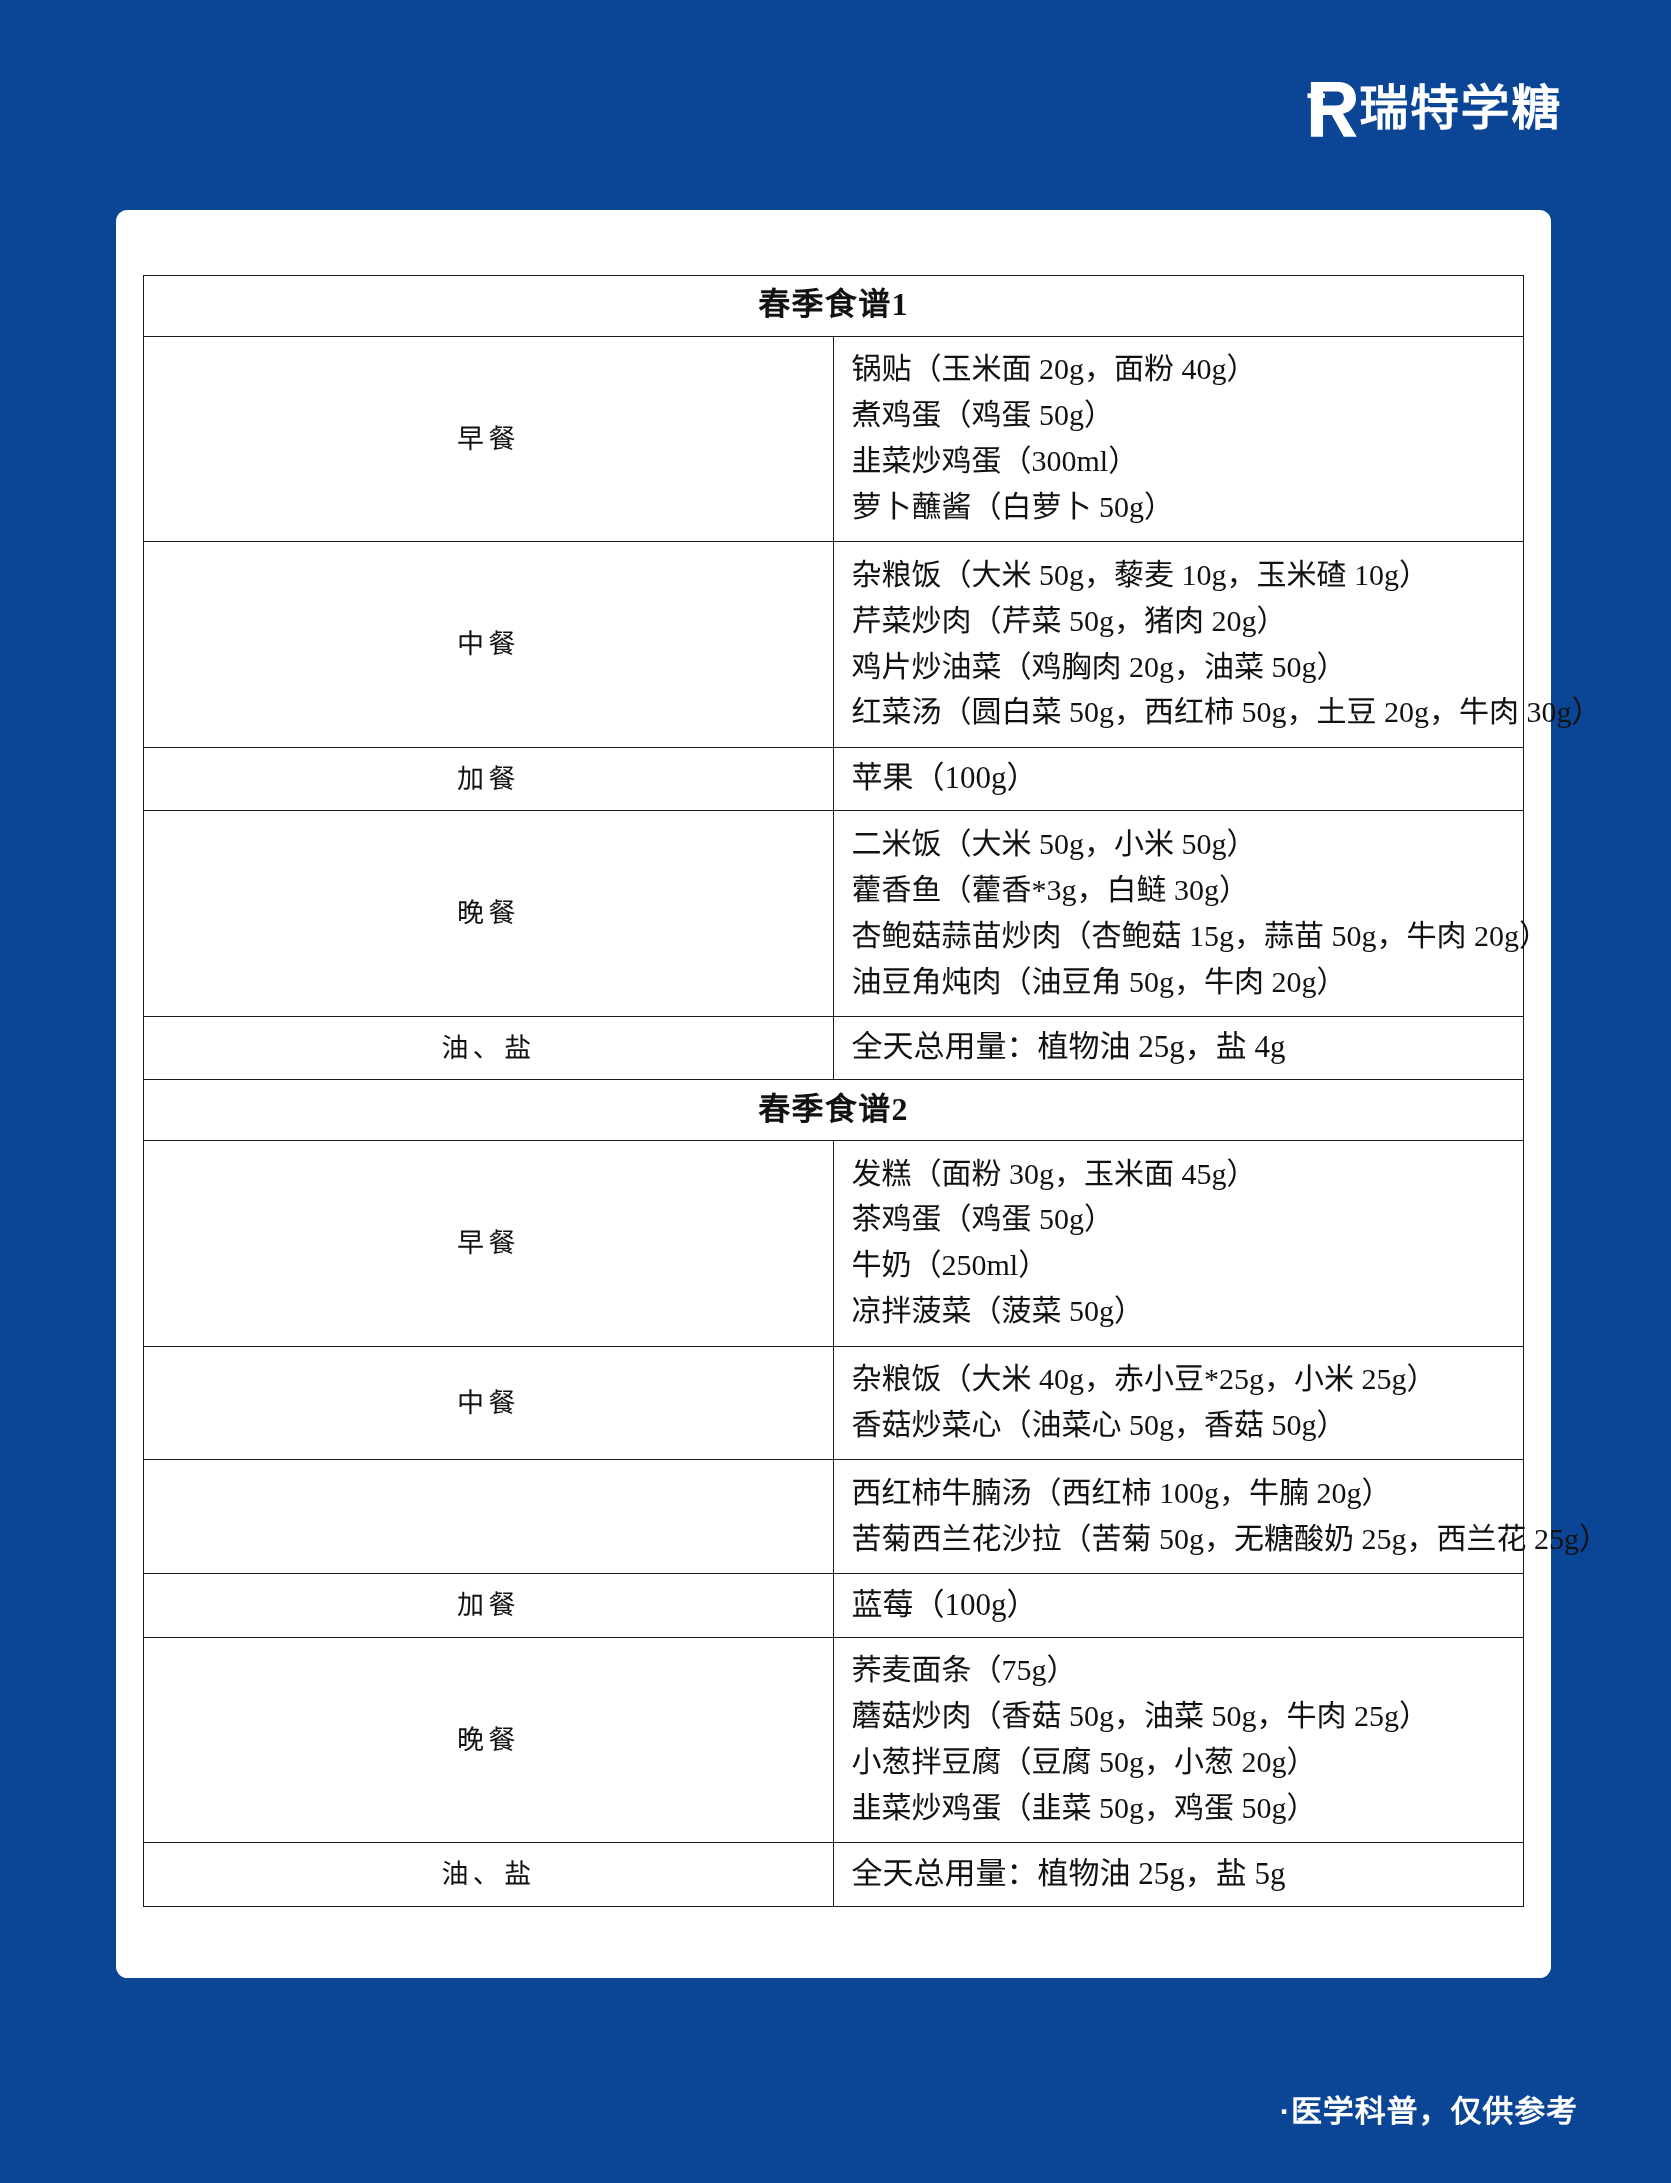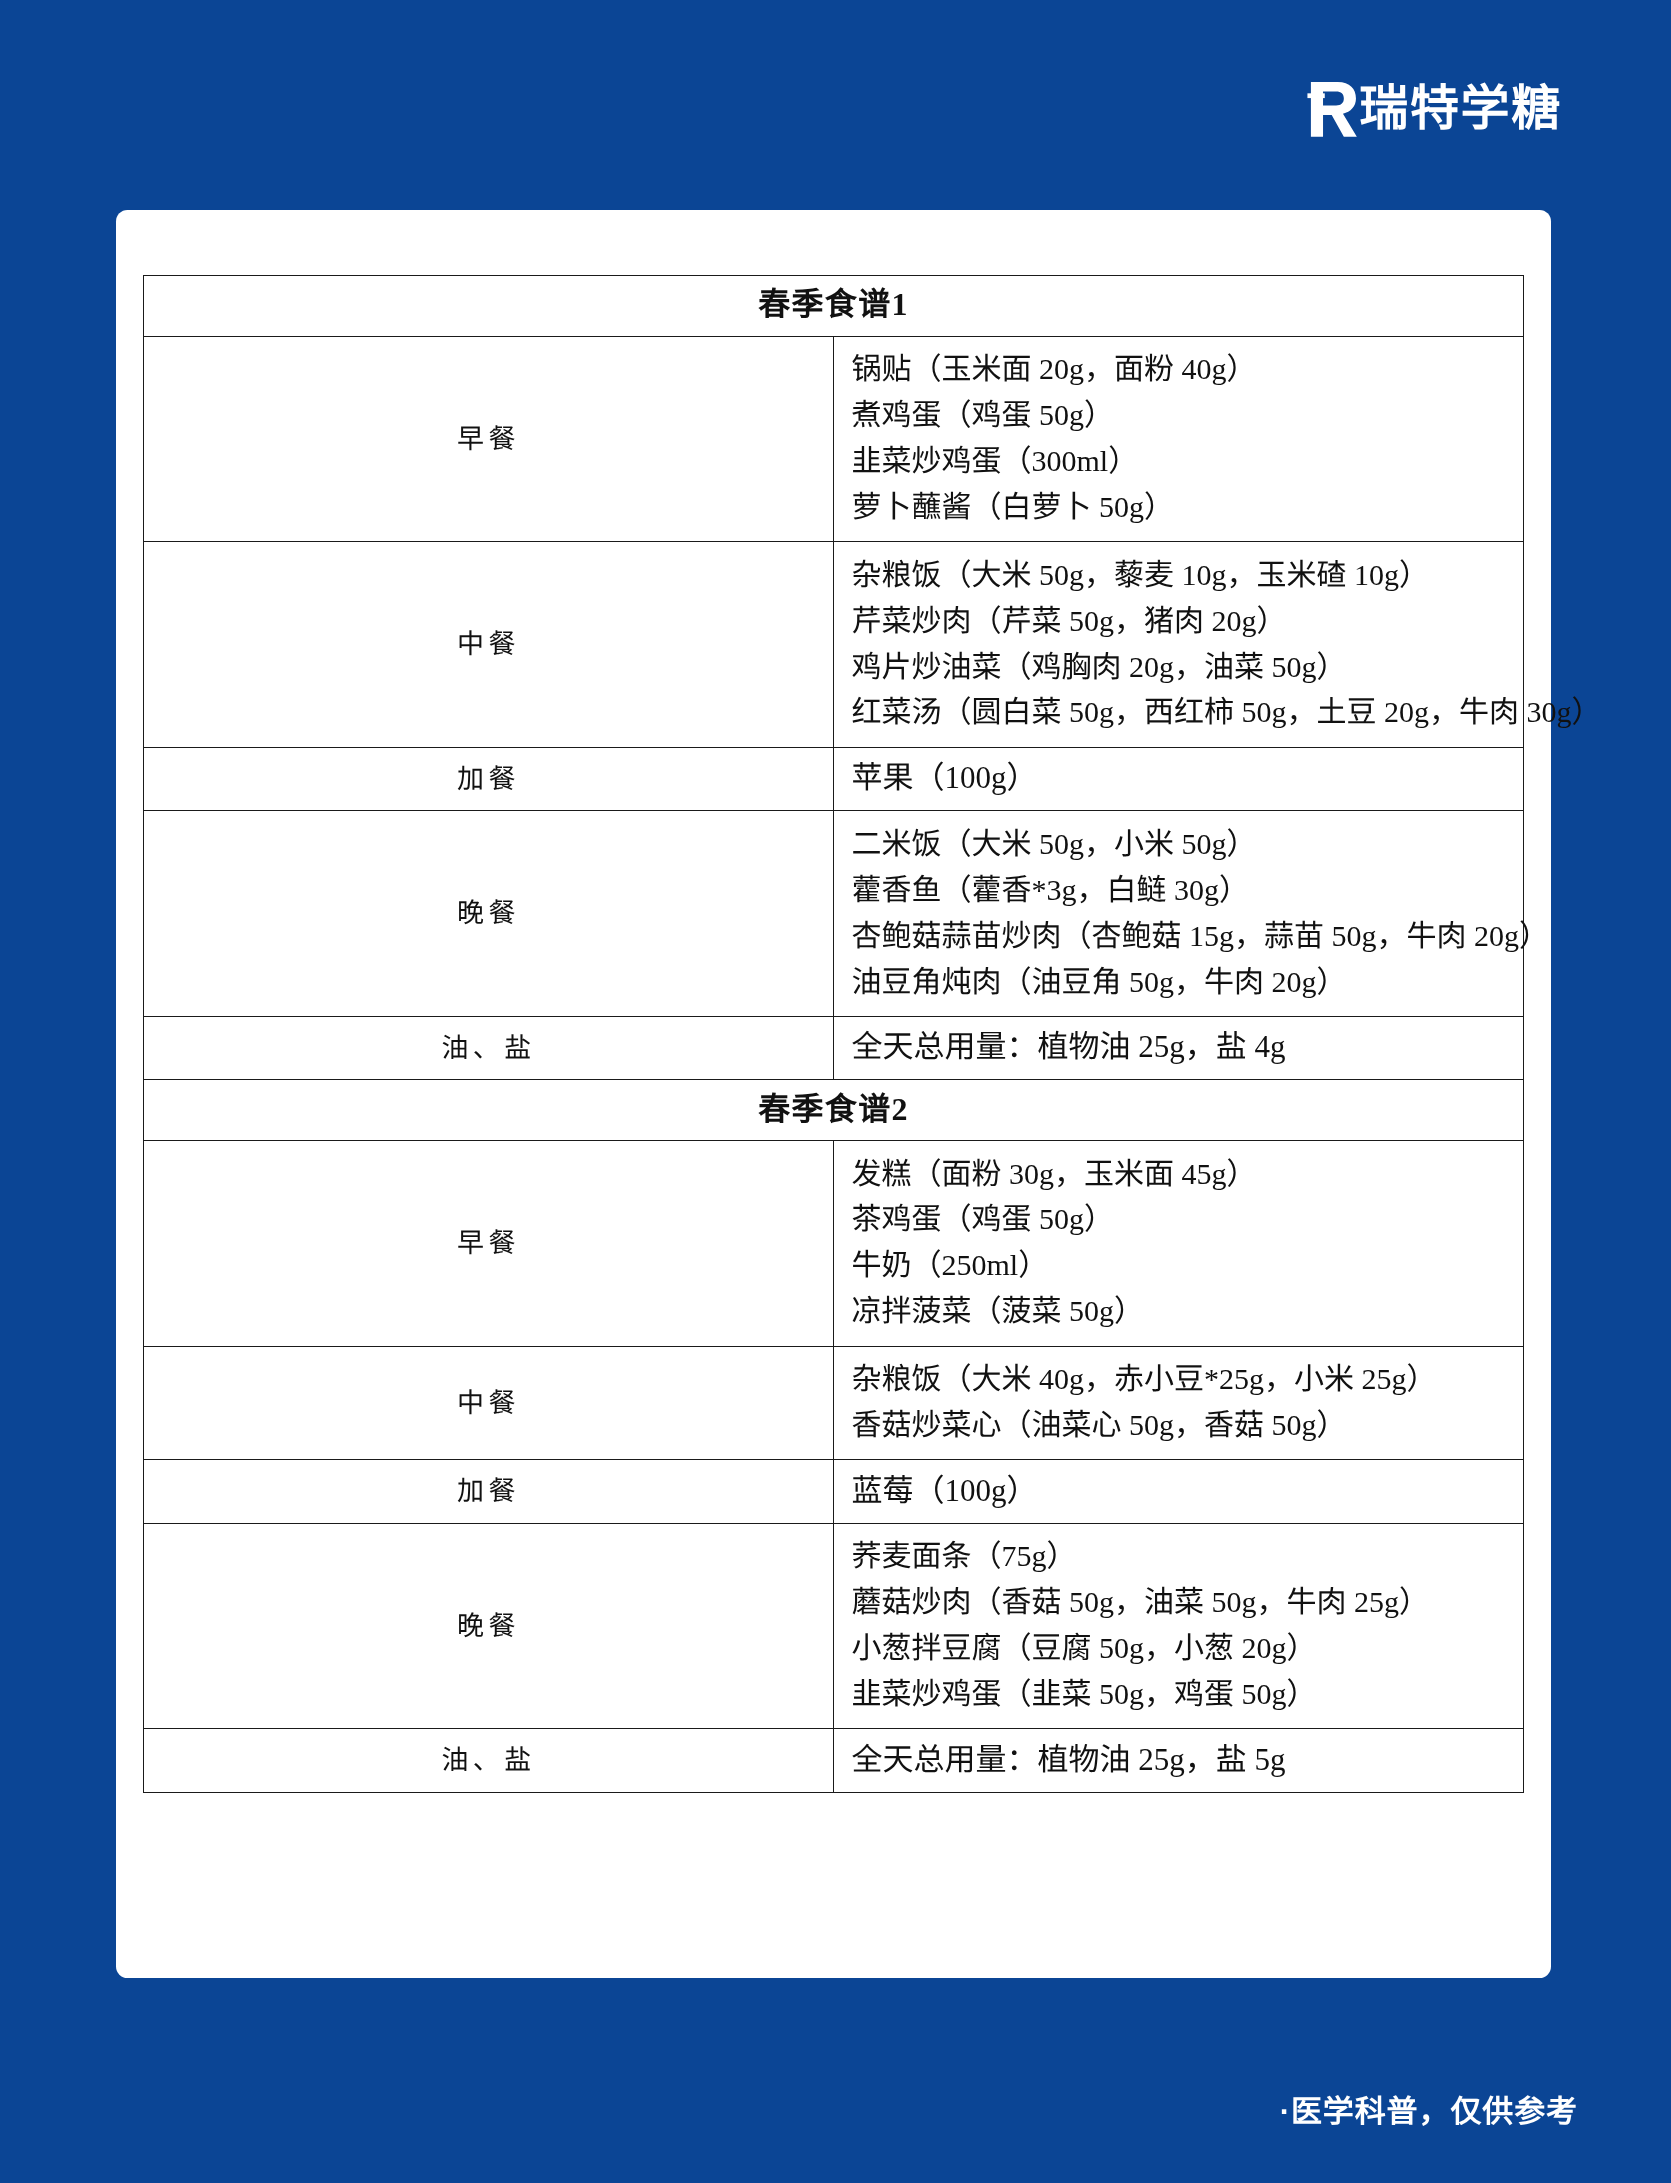--- a/index.html
+++ b/index.html
@@ -188,20 +188,27 @@
       </tr>
 
       <tr>
         <td class="col-label meal-label">中餐</td>
         <td class="meal-items">
           <div class="line">杂粮饭（大米 40g，赤小豆*25g，小米 25g）</div>
           <div class="line">香菇炒菜心（油菜心 50g，香菇 50g）</div>
         </td>
       </tr>
 
+      <tr>
+        <td class="col-label meal-label no-label"></td>
+        <td class="meal-items">
+          <div class="line">西红柿牛腩汤（西红柿 100g，牛腩 20g）</div>
+          <div class="line">苦菊西兰花沙拉（苦菊 50g，无糖酸奶 25g，西兰花 25g）</div>
+        </td>
+      </tr>
 
       <tr>
         <td class="col-label meal-label">加餐</td>
         <td class="single-line">蓝莓（100g）</td>
       </tr>
 
       <tr>
         <td class="col-label meal-label">晚餐</td>
         <td class="meal-items">
           <div class="line">荞麦面条（75g）</div>

